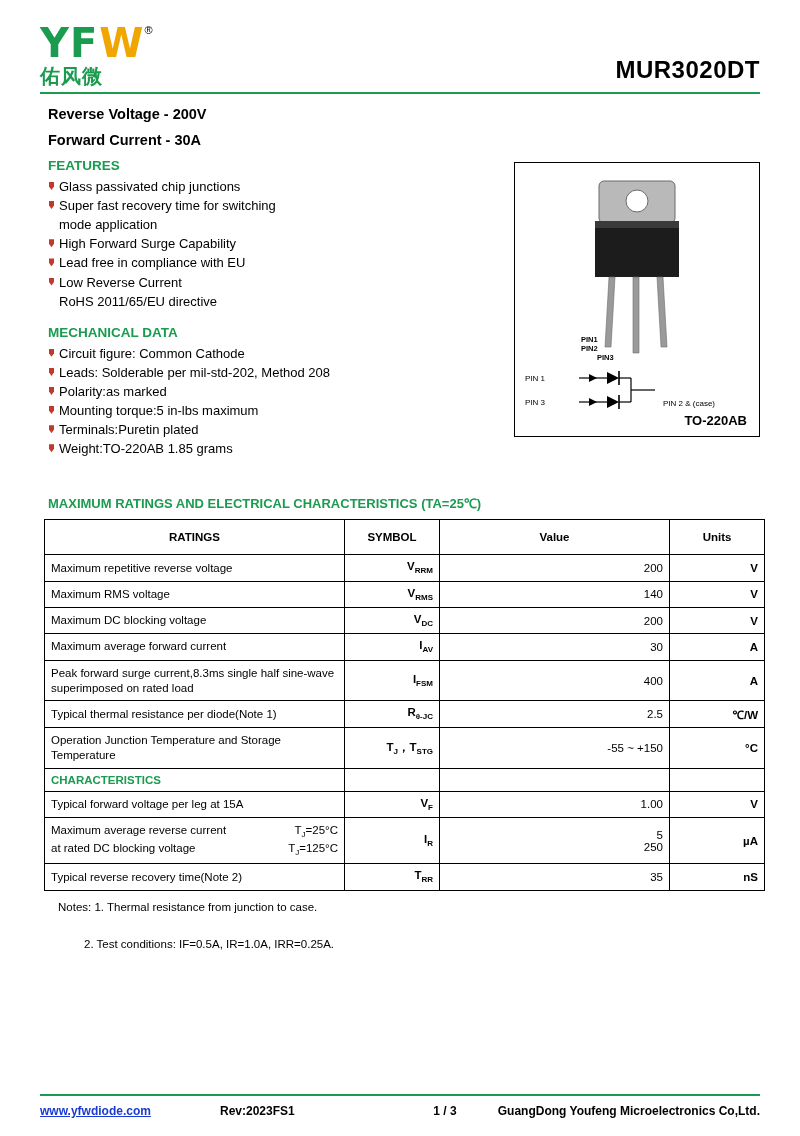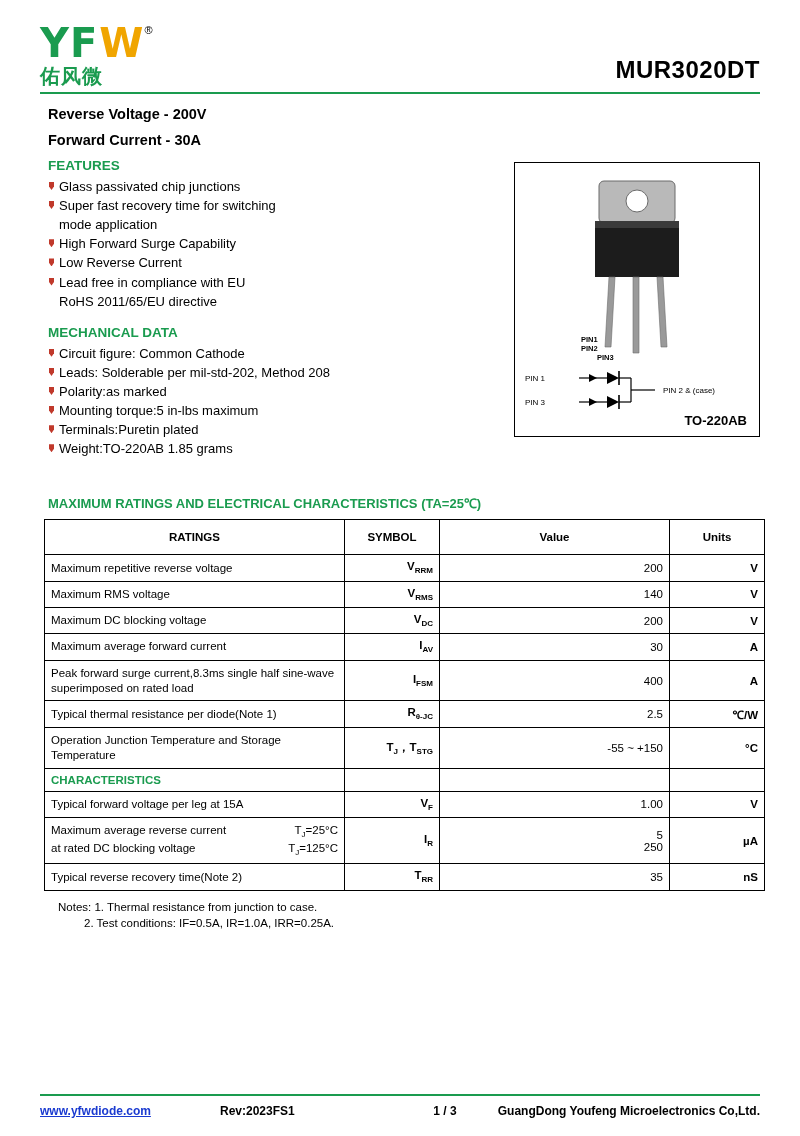--- a/index.html
+++ b/index.html
@@ -229,20 +229,21 @@
     display: flex;
     justify-content: space-between;
   }
   .notes {
     margin: 8px 0 0 18px;
     font-size: 11.5px;
     line-height: 1.45;
   }
   .notes .ind {
     margin-left: 26px;
+    margin-top: 21px;
   }
 
   
   .footer {
     position: absolute;
     left: 40px;
     right: 40px;
     bottom: 18px;
   }
   .footer hr {
@@ -290,22 +291,22 @@
   </div>
 
   <div class="cols">
     <div class="col-left">
       <div class="section-title">FEATURES</div>
       <ul class="bullets">
         <li>Glass passivated chip junctions</li>
         <li>Super fast recovery time for switching</li>
         <li class="cont">mode application</li>
         <li>High Forward Surge Capability</li>
+        <li>Lead free in compliance with EU</li>
         <li>Low Reverse Current</li>
-        <li>Lead free in compliance with EU</li>
         <li class="cont">RoHS 2011/65/EU directive</li>
       </ul>
 
       <div class="section-title">MECHANICAL DATA</div>
       <ul class="bullets">
         <li>Circuit figure: Common Cathode</li>
         <li>Leads: Solderable per mil-std-202, Method 208</li>
         <li>Polarity:as marked</li>
         <li>Mounting torque:5 in-lbs maximum</li>
         <li>Terminals:Puretin plated</li>
@@ -341,21 +342,21 @@
           <line x1="74" y1="26" x2="74" y2="40" stroke="#000" stroke-width="1.6"></line>
           <line x1="74" y1="9" x2="86" y2="9" stroke="#000" stroke-width="1.2"></line>
           <line x1="74" y1="33" x2="86" y2="33" stroke="#000" stroke-width="1.2"></line>
           <line x1="86" y1="9" x2="86" y2="33" stroke="#000" stroke-width="1.2"></line>
           <line x1="86" y1="21" x2="110" y2="21" stroke="#000" stroke-width="1.2"></line>
           <polygon points="44,5 52,9 44,13" fill="#000"></polygon>
           <polygon points="44,29 52,33 44,37" fill="#000"></polygon>
         </svg>
         <span class="schem-text" style="left:10px; top:211px;">PIN 1</span>
         <span class="schem-text" style="left:10px; top:235px;">PIN 3</span>
-        <span class="schem-text" style="left:148px; top:223px;">PIN 2 &amp; (case)</span>
+        <span class="schem-text" style="left:148px; top:236px;">PIN 2 &amp; (case)</span>
 
         <div class="pkg-label">TO-220AB</div>
       </div>
     </div>
   </div>
 
   <div class="table-title">MAXIMUM RATINGS AND ELECTRICAL CHARACTERISTICS (TA=25℃)</div>
   <table class="specs">
     <colgroup>
       <col style="width:300px">

